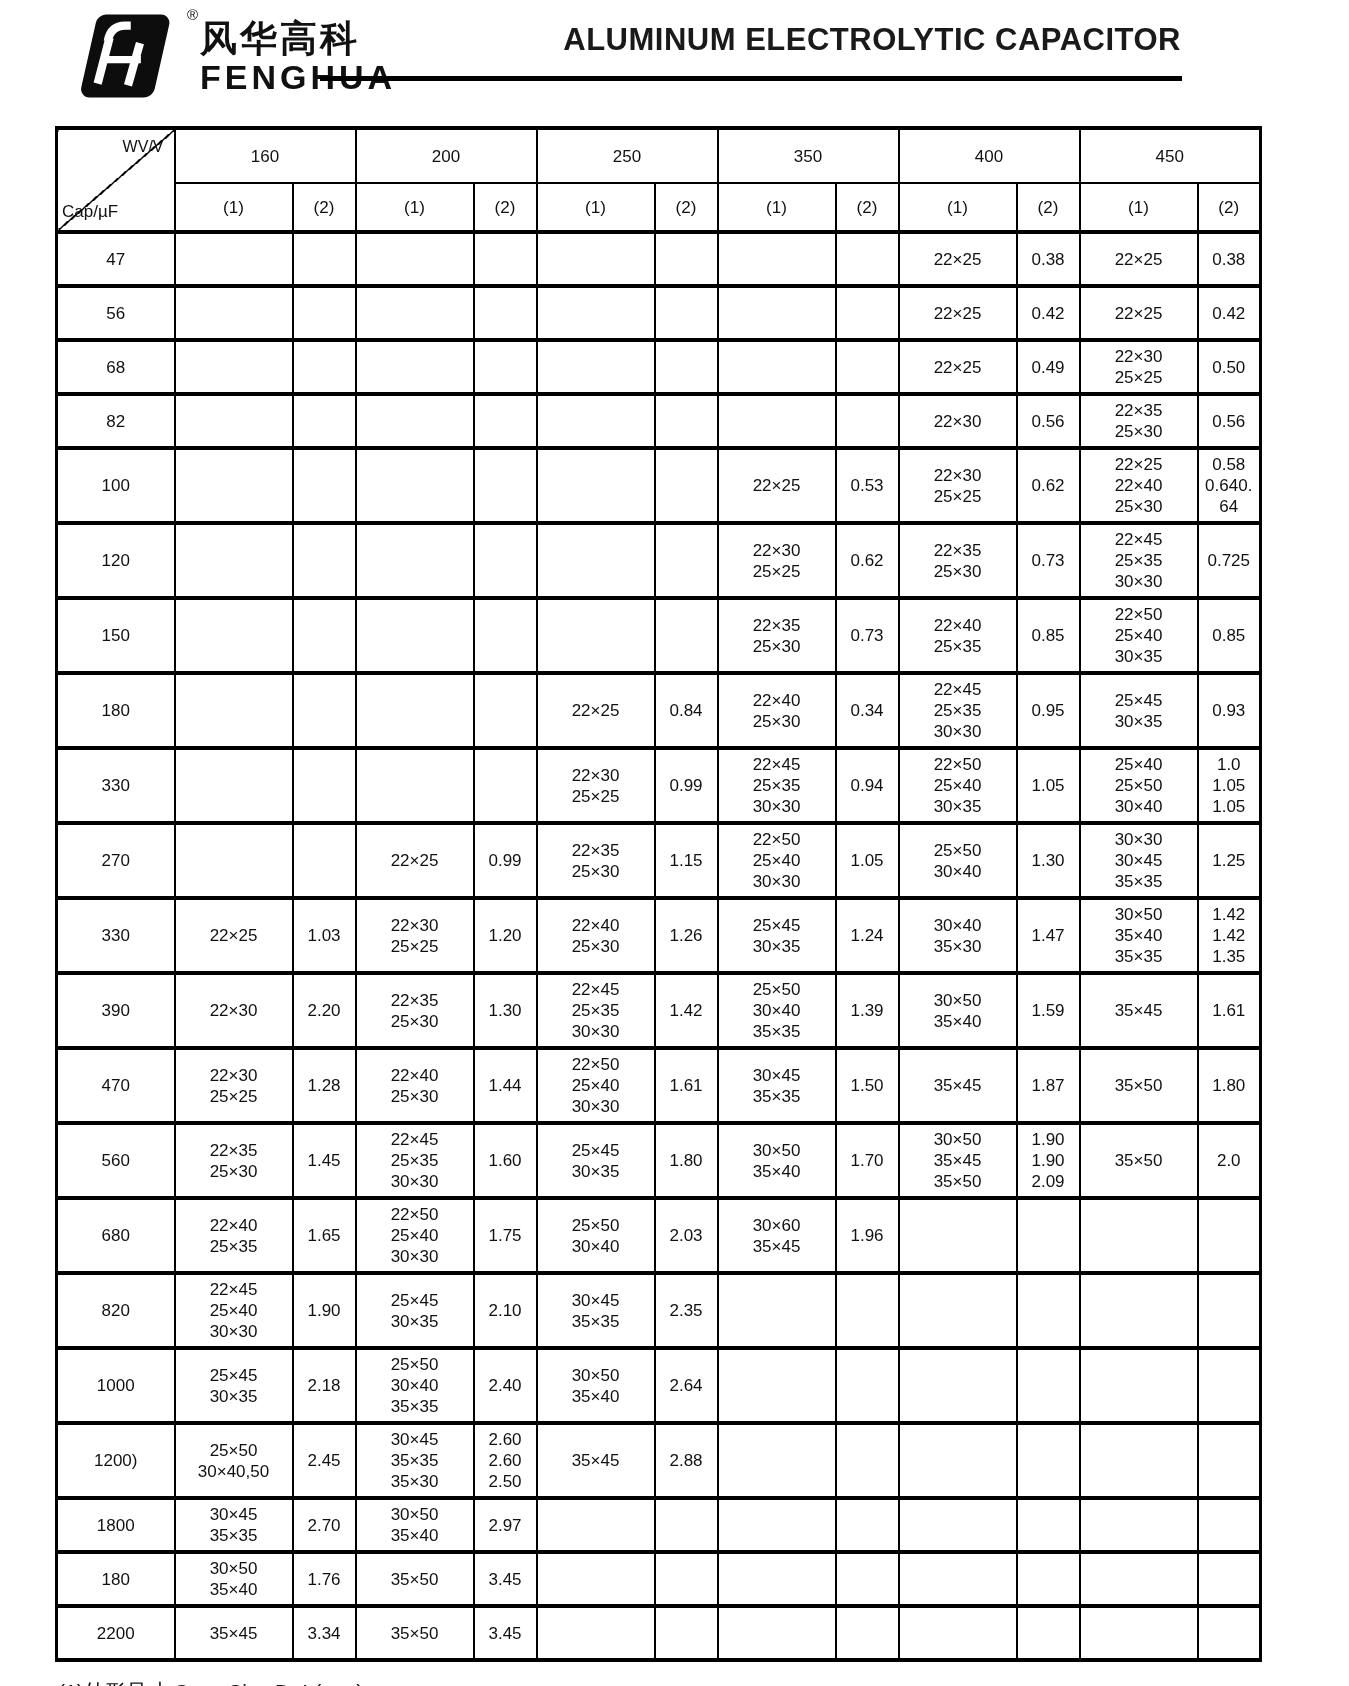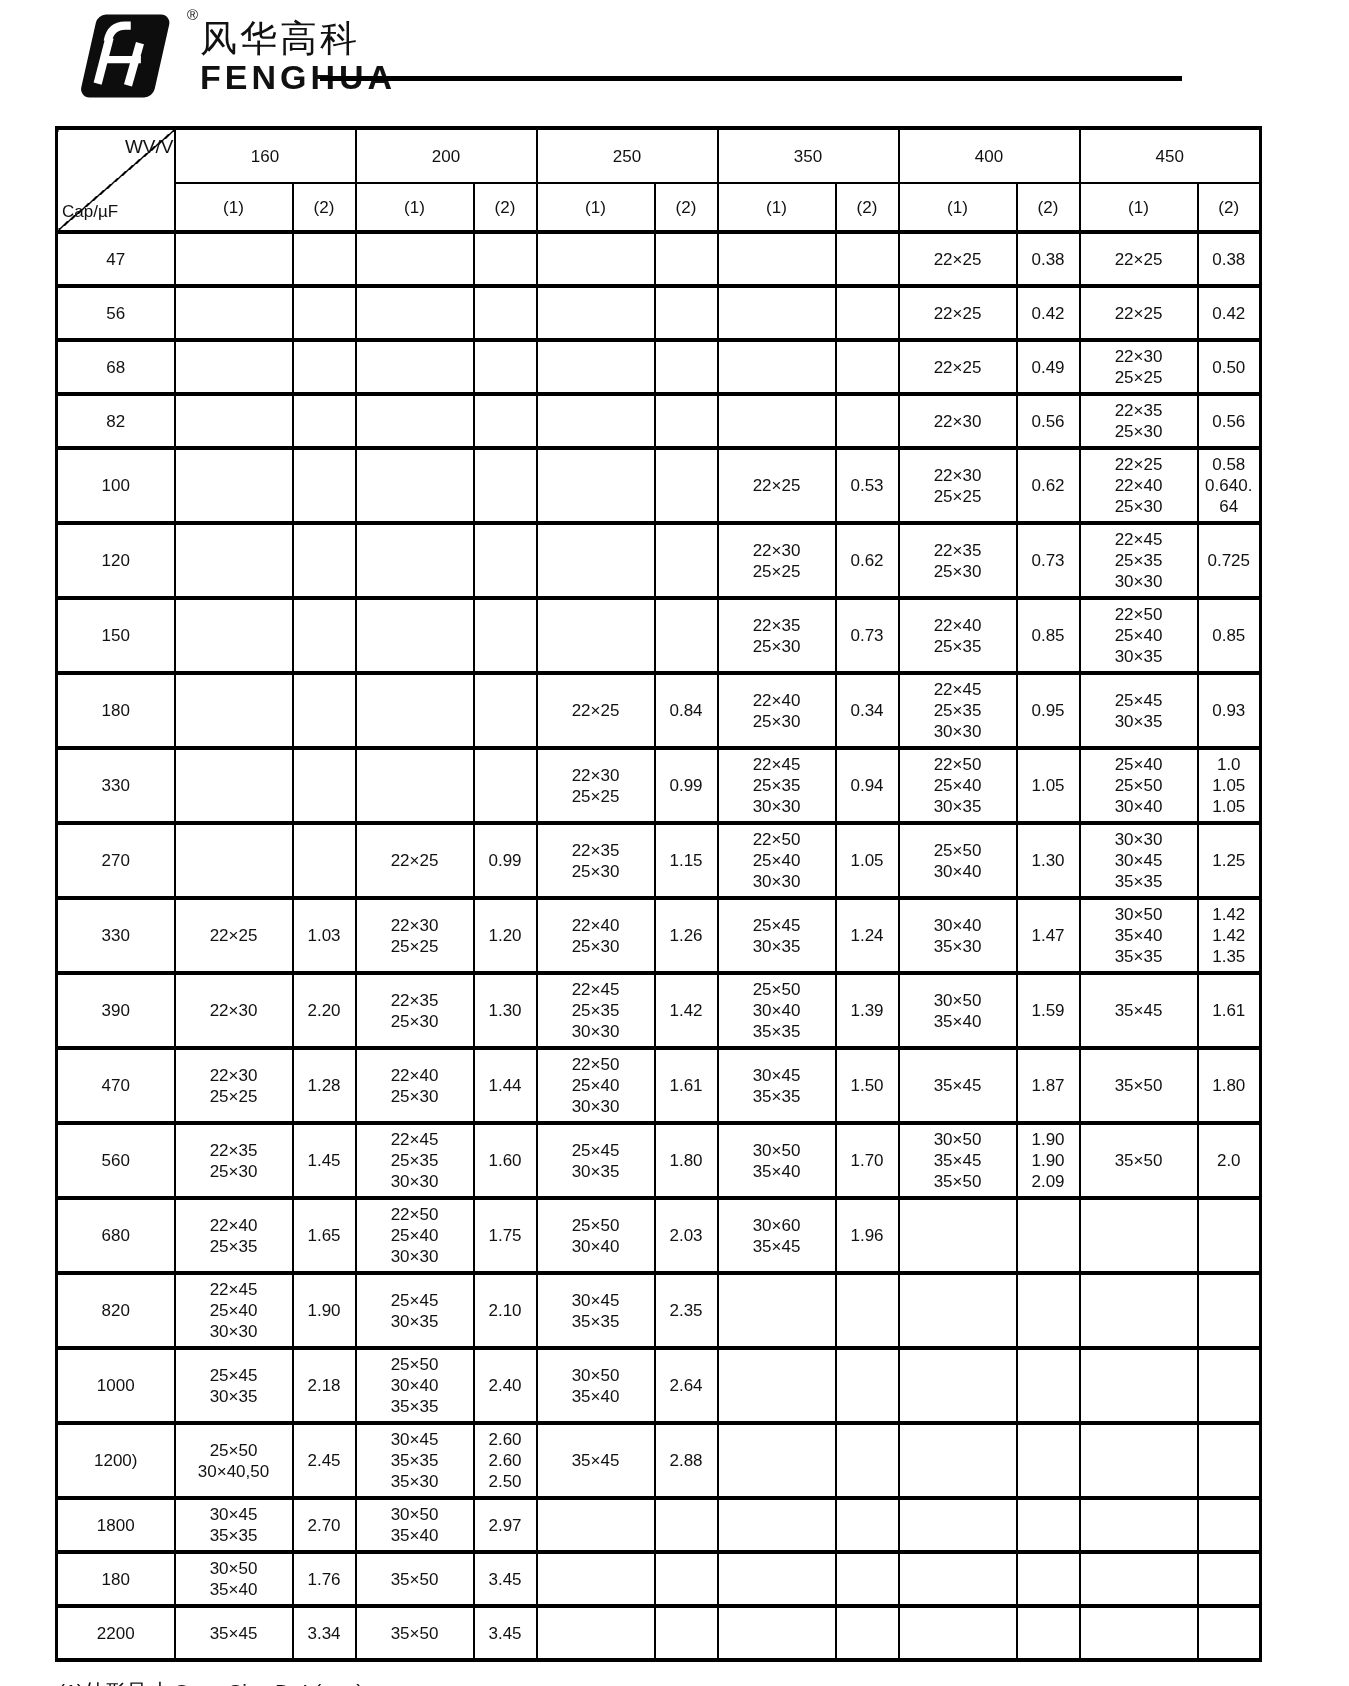--- a/index.html
+++ b/index.html
@@ -11,21 +11,21 @@
     overflow: hidden;
   }
   .page { position: relative; width: 1349px; height: 1686px; }
 
   
   .masthead { position: relative; height: 118px; }
   .brand { position: absolute; left: 72px; top: 10px; display: flex; align-items: flex-start; }
   .logo-wrap { position: relative; width: 112px; height: 92px; }
   .reg-mark { position: absolute; right: -14px; top: -4px; font-size: 15px; color: #111; }
   .brand-text { margin-left: 16px; padding-top: 10px; }
-  .brand-cn { font-size: 37px; font-weight: normal; letter-spacing: 3px; line-height: 1.05; }
+  .brand-cn { font-size: 37px; font-weight: bold; letter-spacing: 3px; line-height: 1.05; }
   .brand-en { font-size: 34px; font-weight: bold; letter-spacing: 4px; line-height: 1.1; }
   .doc-title {
     position: absolute; right: 168px; top: 22px; margin: 0;
     font-size: 31px; font-weight: bold; letter-spacing: 0.5px; color: #1a1a1a;
     white-space: nowrap;
   }
   .title-rule { position: absolute; left: 320px; top: 76px; width: 862px; height: 5px; background: #000; }
 
   
   table.cap-table {
@@ -51,21 +51,21 @@
   .cap-table { border: 3px solid #000; }
   .cap-table thead tr.volt-row th { height: 44px; border-bottom: 2px solid #000; }
   .cap-table thead tr.sub-row th  { height: 38px; border-top: 2px solid #000; }
   .cap-table tbody td { height: 42px; }
   
   th.corner {
     position: relative; padding: 0;
     background: linear-gradient(to bottom right,
       transparent 0 49.4%, #000 49.4% 50.6%, transparent 50.6% 100%);
   }
-  th.corner .corner-tr { position: absolute; top: 6px; right: 0; font-size: 19px; }
+  th.corner .corner-tr { position: absolute; top: 6px; right: 10px; font-size: 16px; }
   th.corner .corner-bl { position: absolute; bottom: 8px; left: 4px; font-size: 17px; text-align: center; }
 
   
   .footnotes { margin: 14px 0 0 58px; font-size: 21px; line-height: 1.55; }
 </style>
 </head>
 <body>
 
 <div class="page">
 
@@ -79,20 +79,21 @@
           <path d="M34 54 L74 54" stroke="#fff" stroke-width="8" fill="none"></path>
           <path d="M60 82 L73 36" stroke="#fff" stroke-width="9" fill="none"></path>
         </svg>
         <span class="reg-mark">®</span>
       </div>
       <div class="brand-text">
         <div class="brand-cn">风华高科</div>
         <div class="brand-en">FENGHUA</div>
       </div>
     </div>
+    <h1 class="doc-title">ALUMINUM ELECTROLYTIC CAPACITOR</h1>
     <div class="title-rule"></div>
   </header>
 
   <table class="cap-table">
     <colgroup>
       <col class="col-cap">
       <col class="col-d">
         <col class="col-r">
       <col class="col-d">
         <col class="col-r">

